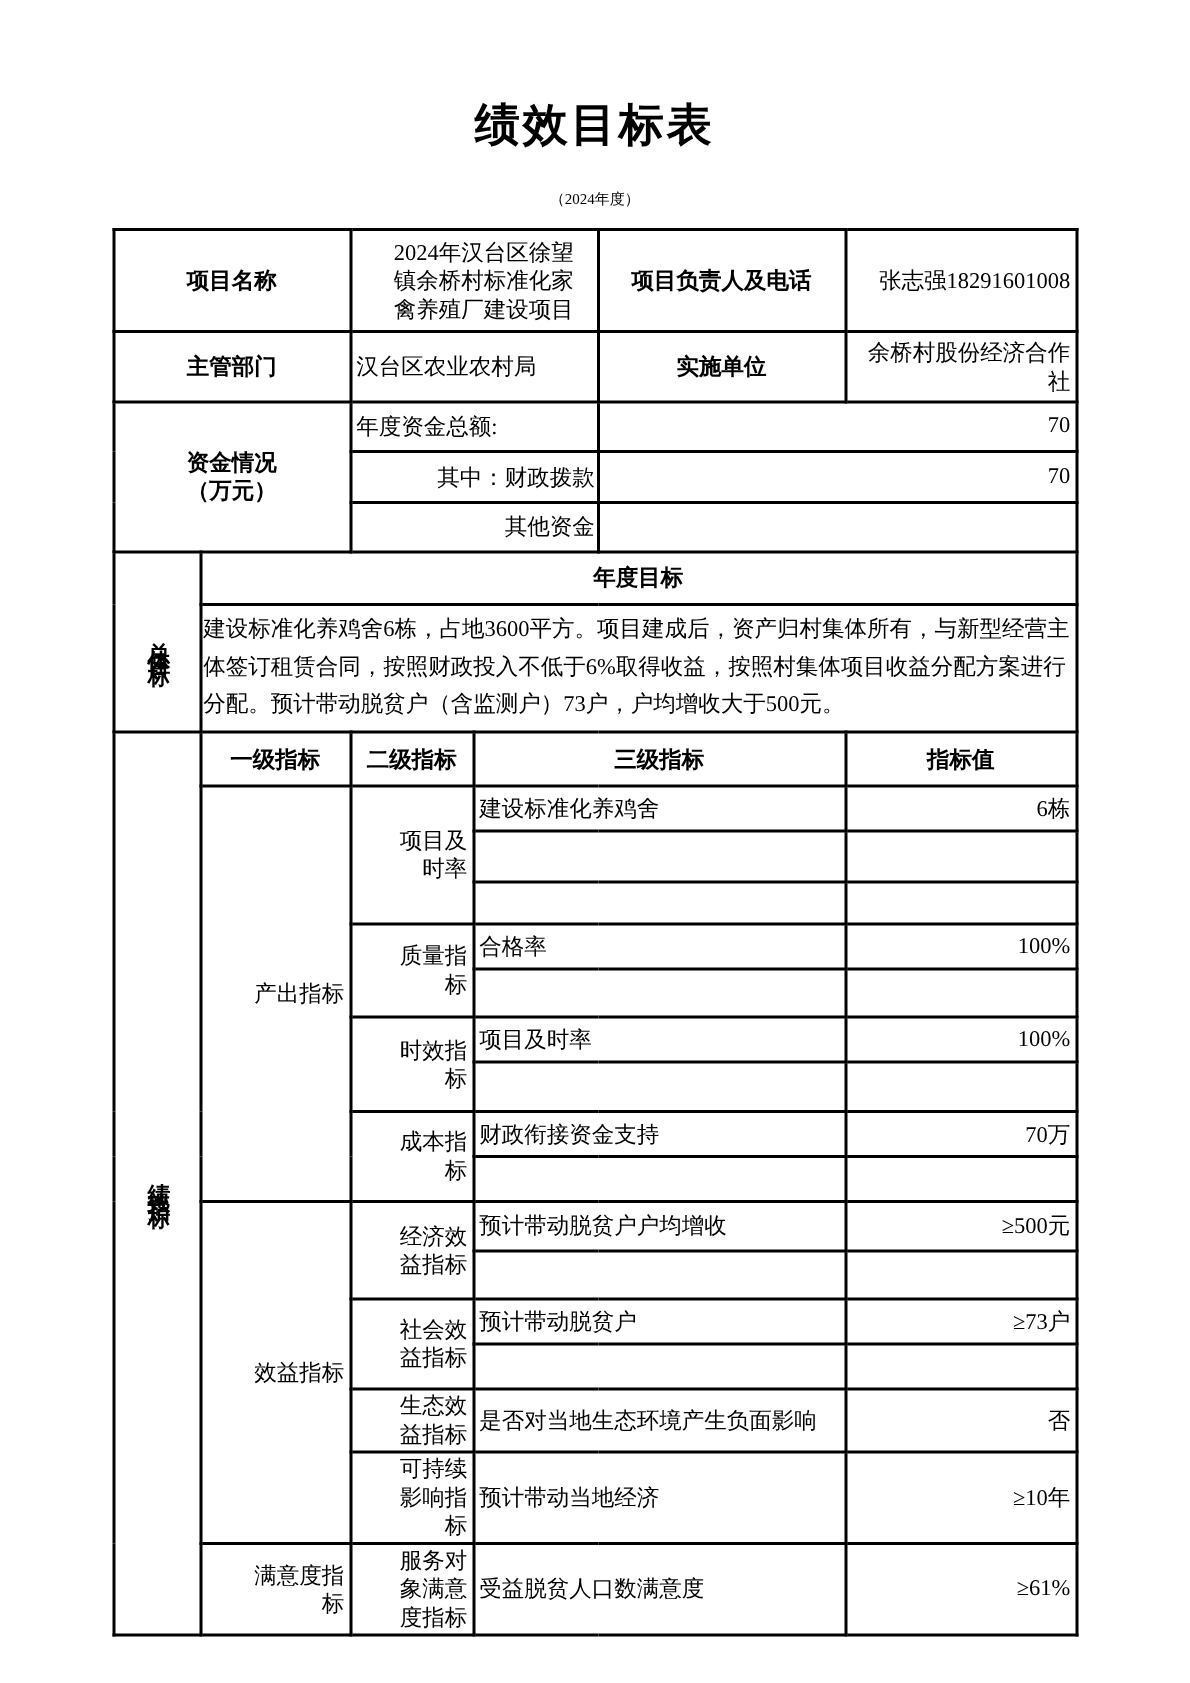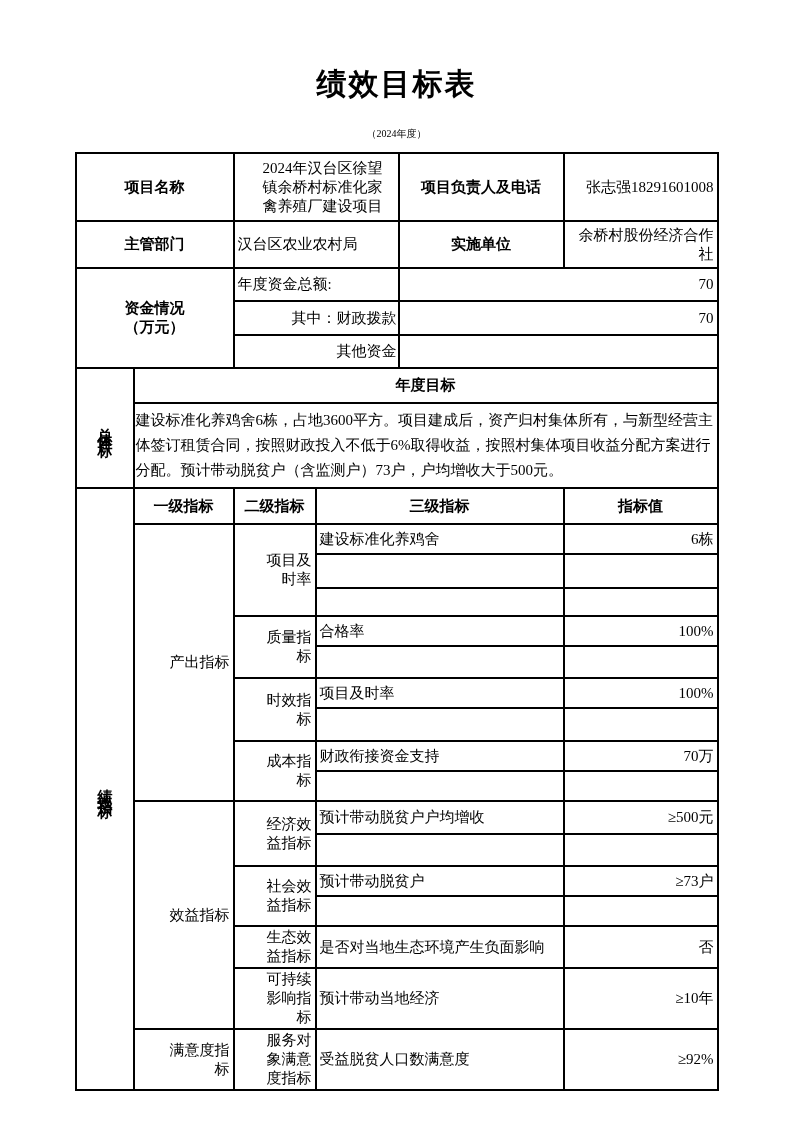--- a/index.html
+++ b/index.html
@@ -180,18 +180,18 @@
     <tr style="height:35px">
       <td class="txt-c wrap">可持续影响指标</td>
       <td colspan="2" class="txt-l">预计带动当地经济</td>
       <td class="txt-c">≥10年</td>
     </tr>
 
     <tr style="height:36px">
       <td class="txt-c wrap">满意度指标</td>
       <td class="txt-c wrap">服务对象满意度指标</td>
       <td colspan="2" class="txt-l">受益脱贫人口数满意度</td>
-      <td class="txt-c">≥92%</td>
+      <td class="txt-c">≥61%</td>
     </tr>
 
   </tbody>
     </table>
 </div>
 
 </body></html>

